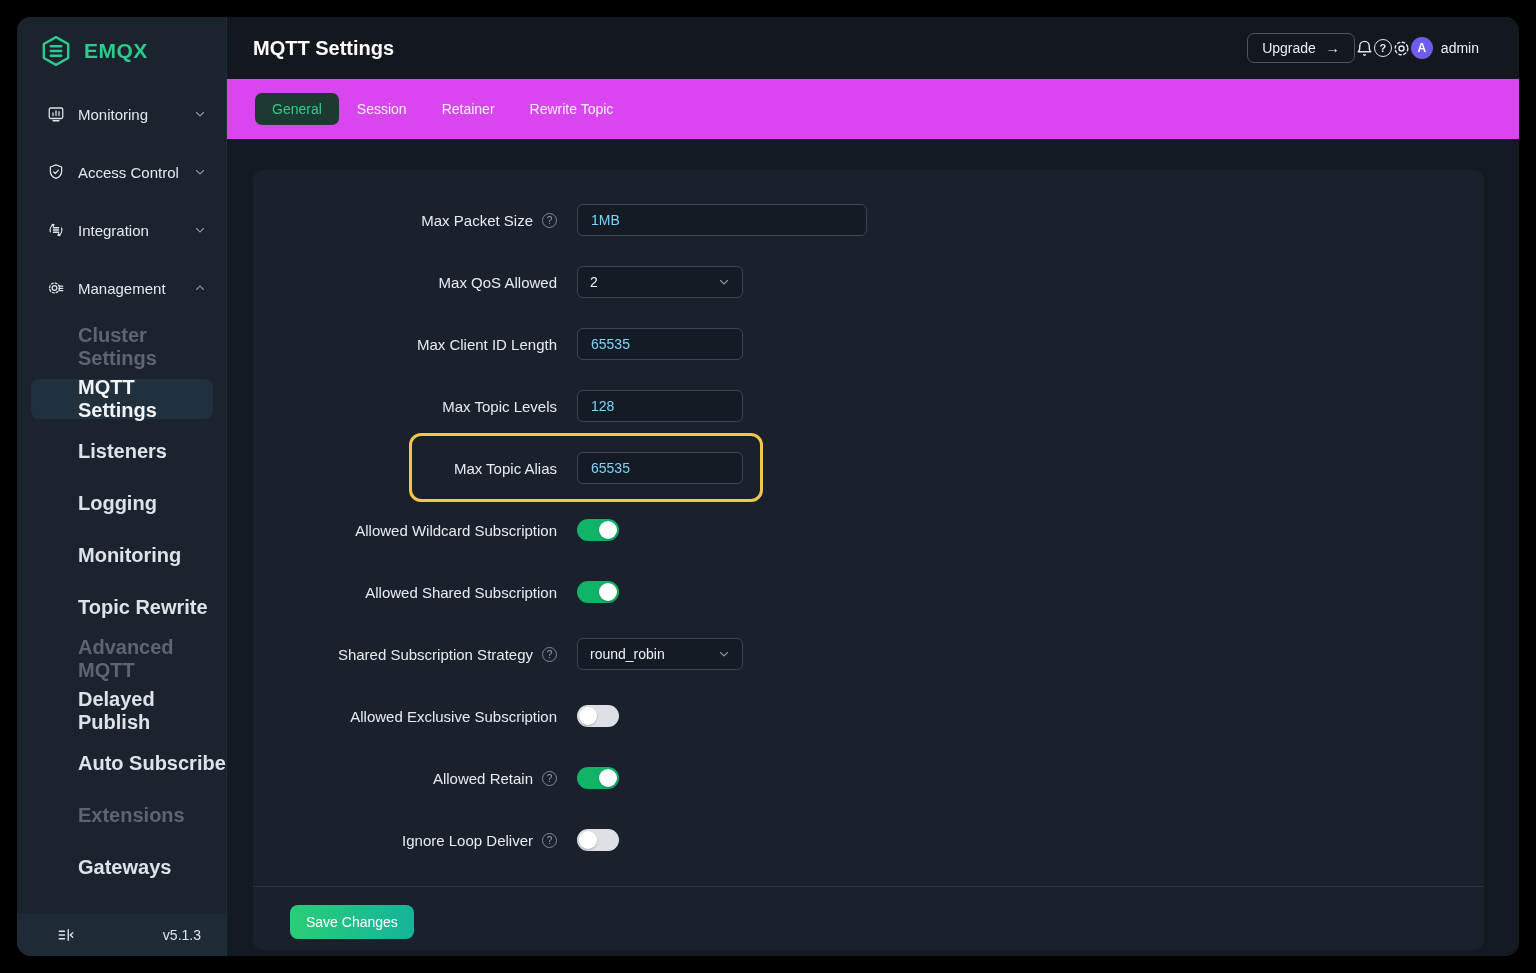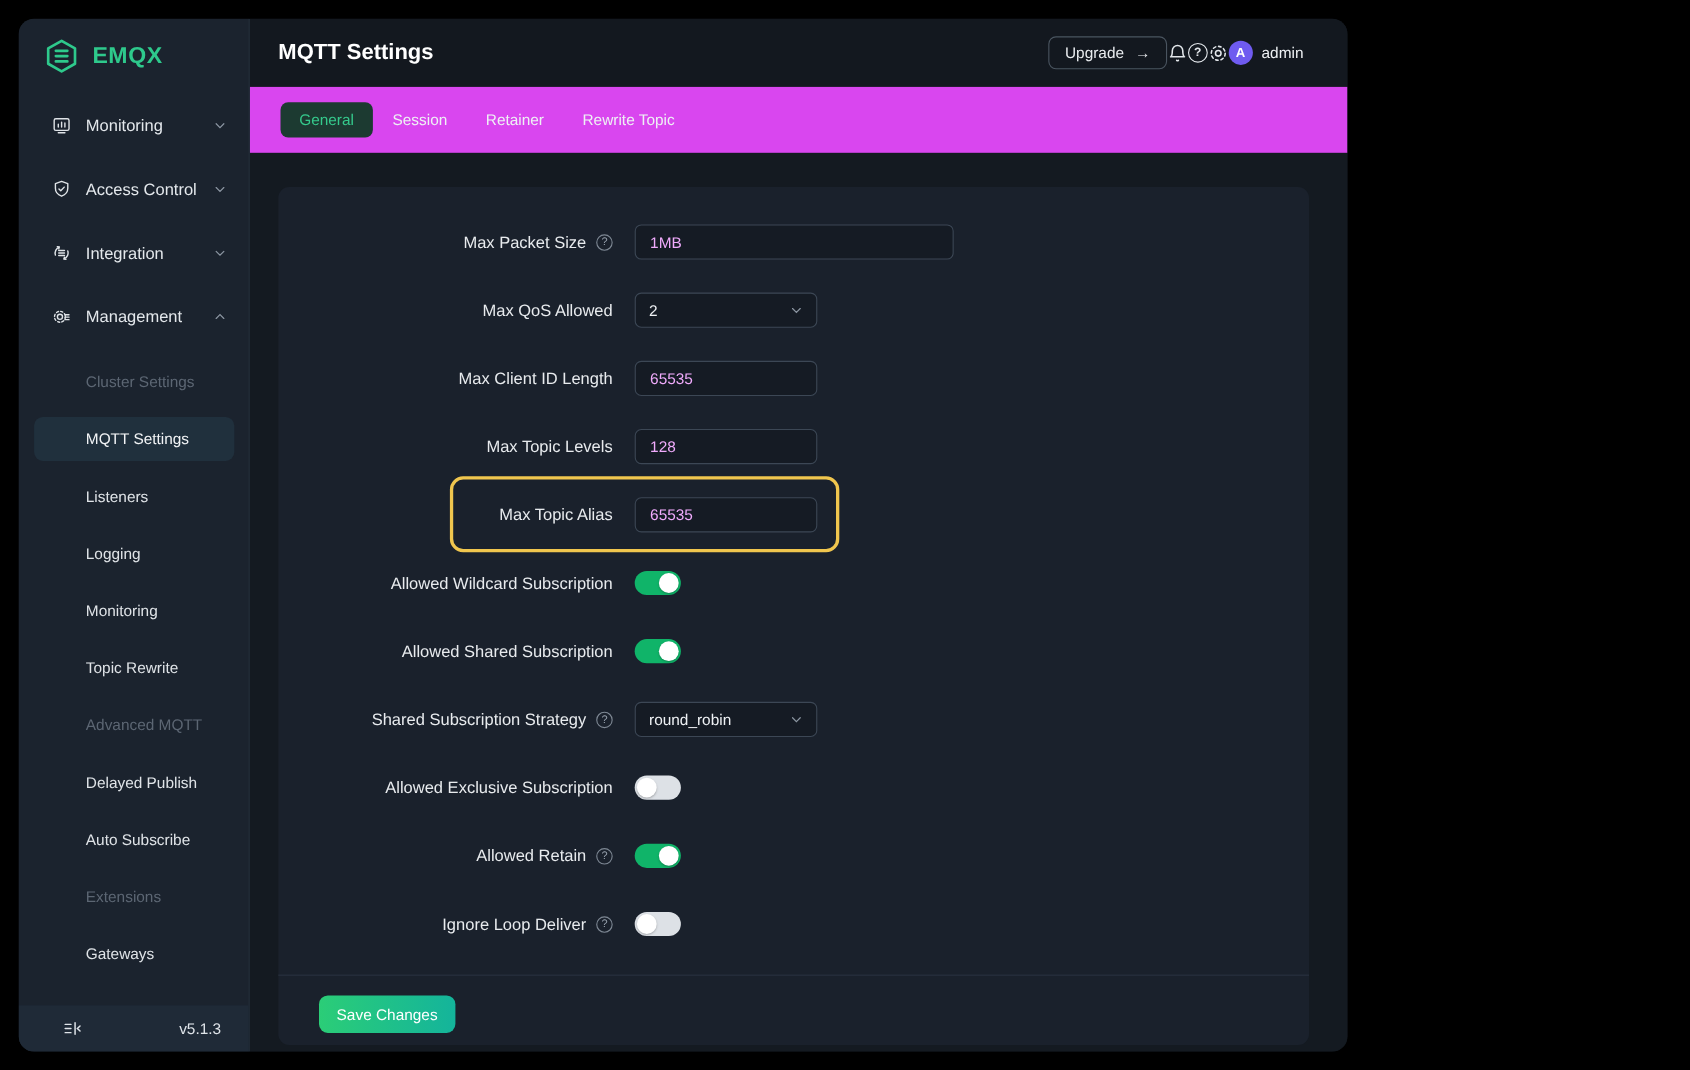--- a/index.html
+++ b/index.html
@@ -1,27 +1,27 @@
 <!DOCTYPE html>
 <html><head>
 <meta charset="utf-8">
 <style>
   * { margin:0; padding:0; box-sizing:border-box; }
   body { width:1536px; height:973px; background:#000; font-family:"Liberation Sans", sans-serif; position:relative; overflow:hidden; }
-  .app { position:absolute; left:17px; top:17px; width:1208px; height:939px; background:#141a21; border-radius:14px; overflow:hidden; display:flex; }
+  .app { position:absolute; left:17px; top:17px; width:1502px; height:939px; background:#141a21; border-radius:14px; overflow:hidden; display:flex; }
 
   
   .sidebar { width:210px; flex-shrink:0; background:#1b232e; border-right:1px solid #242e3a; position:relative; }
   .logo { display:flex; align-items:center; gap:11px; padding:17px 0 0 22px; }
   .logo-text { color:#2ec98c; font-size:21px; font-weight:bold; letter-spacing:.5px; }
   .nav { margin-top:27px; }
   .pitem { height:38px; margin-bottom:20px; display:flex; align-items:center; padding-left:30px; color:#e4e8ec; font-size:15px; cursor:pointer; }
   .pitem .icn { width:18px; height:18px; margin-right:13px; flex-shrink:0; }
   .pitem .chev { margin-left:auto; margin-right:20px; color:#8b95a1; }
-  .sitem { height:40px; margin-bottom:12px; display:flex; align-items:center; padding-left:61px; color:#dfe3e7; font-size:14px; cursor:pointer; }
+  .sitem { height:40px; margin-bottom:12px; display:flex; align-items:center; padding-left:61px; color:#dfe3e7; font-size:20px; cursor:pointer;font-weight:bold; }
   .sitem.dim { color:#5c6673; }
   .sitem.active { background:#20303d; border-radius:8px; margin-left:14px; margin-right:13px; padding-left:47px; color:#f2f4f6; }
   .sfooter { position:absolute; left:0; bottom:0; width:100%; height:42px; background:#1f2a37; display:flex; align-items:center; }
   .sfooter .collapse { margin-left:40px; cursor:pointer; display:flex; }
   .sfooter .ver { margin-left:auto; margin-right:25px; color:#dfe4e9; font-size:14px; }
 
   
   .main { flex:1; display:flex; flex-direction:column; min-width:0; }
   .hdr { height:62px; background:#13181f; display:flex; align-items:center; padding:0 40px 0 26px; flex-shrink:0; }
   .hdr h1 { color:#fff; font-size:20px; font-weight:bold; }
@@ -38,21 +38,21 @@
   .tab.active { background:#1c3a31; color:#35c98c; }
 
   .content { flex:1; background:#141a21; padding:31px 35px 6px 26px; }
   .card { background:#1a212c; border-radius:10px; height:780px; padding-top:34px; position:relative; }
 
   
   .frow { display:flex; align-items:center; height:32px; margin-bottom:30px; position:relative; }
   .flabel { width:304px; display:flex; justify-content:flex-end; align-items:center; gap:9px; color:#e8ebee; font-size:15px; }
   .fctrl { margin-left:20px; display:flex; align-items:center; }
   .help { width:15px; height:15px; border:1px solid #7e8894; border-radius:50%; color:#98a2ae; font-size:10px; display:flex; align-items:center; justify-content:center; cursor:pointer; flex-shrink:0; }
-  .tinput { width:166px; height:32px; background:#151b24; border:1px solid #3c4755; border-radius:6px; color:#f0abfc; font-size:14px; padding:0 13px; font-family:inherit; outline:none; }
+  .tinput { width:166px; height:32px; background:#151b24; border:1px solid #3c4755; border-radius:6px; color:#7dd3fc; font-size:14px; padding:0 13px; font-family:inherit; outline:none; }
   .tinput.wide { width:290px; }
   .tselect { width:166px; height:32px; background:#151b24; border:1px solid #3c4755; border-radius:6px; color:#eef1f4; font-size:14px; padding:0 12px; display:flex; align-items:center; justify-content:space-between; cursor:pointer; }
   .tselect .chev { color:#8b95a1; display:flex; }
   .toggle { width:42px; height:22px; border-radius:11px; position:relative; cursor:pointer; }
   .toggle.on { background:#10b469; }
   .toggle.off { background:#dde1e6; }
   .toggle .knob { width:18px; height:18px; background:#fff; border-radius:50%; position:absolute; top:2px; box-shadow:0 1px 2px rgba(0,0,0,.25); }
   .toggle.on .knob { right:2px; }
   .toggle.off .knob { left:2px; }
   .hlbox { position:absolute; left:156px; top:-19px; width:354px; height:69px; border:3px solid #f0c64e; border-radius:12px; pointer-events:none; }

